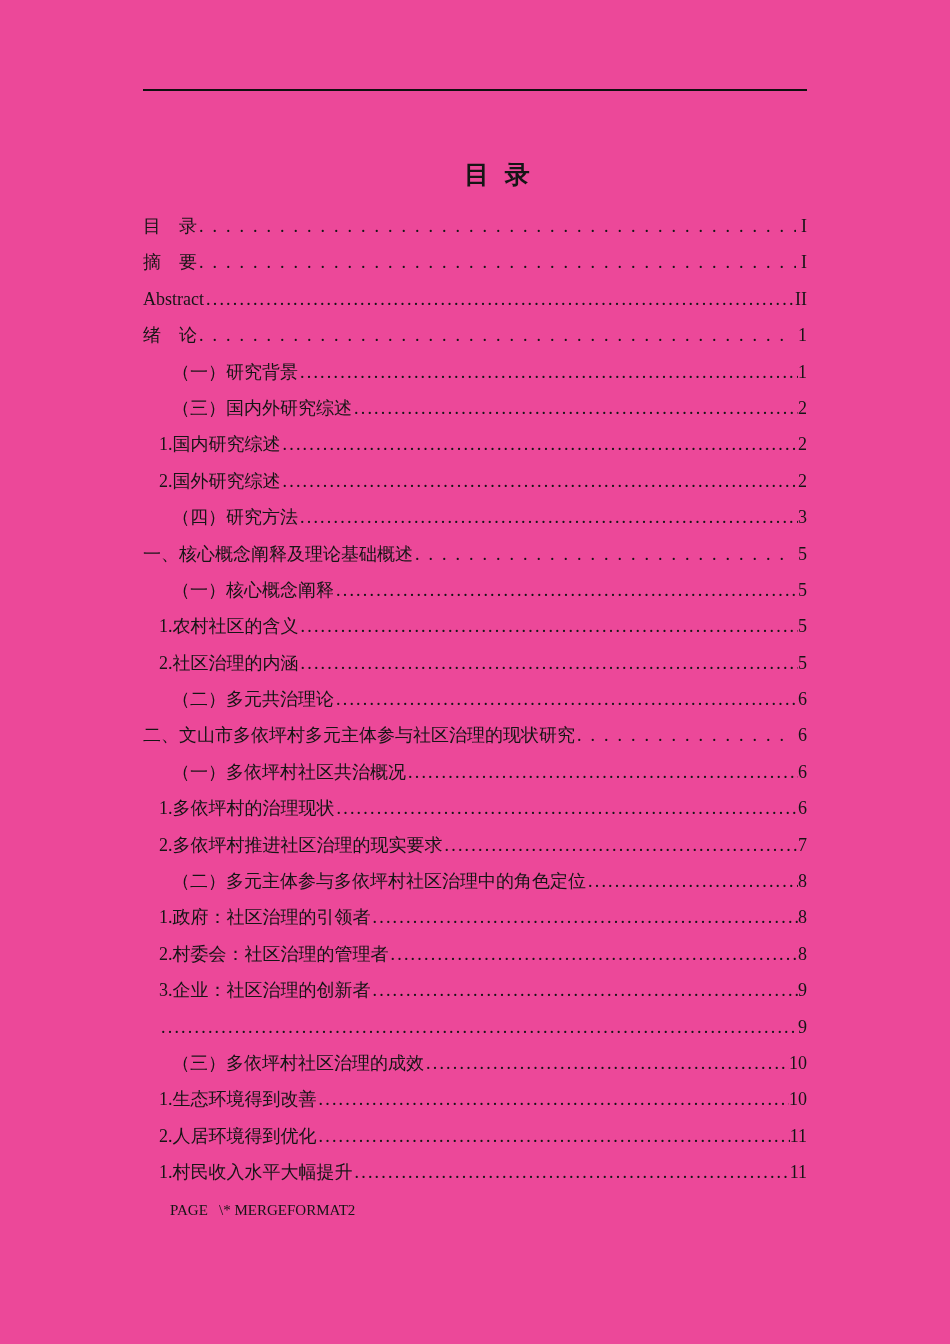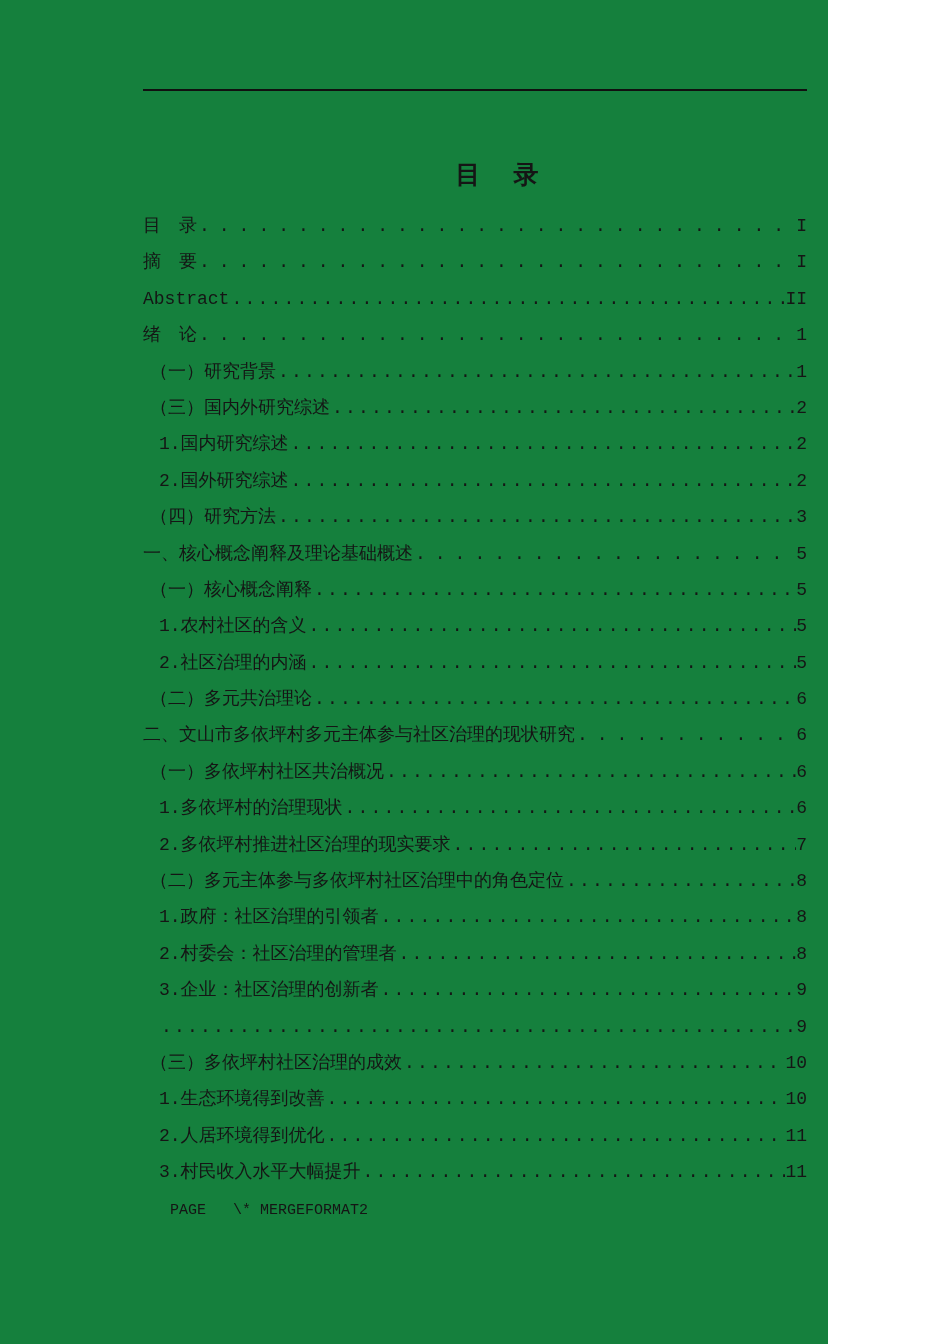--- a/index.html
+++ b/index.html
@@ -2,25 +2,25 @@
 <html><head>
 <meta charset="utf-8">
 <style>
   html, body {
     margin: 0;
     padding: 0;
     background: #ffffff;
   }
   .page {
     position: relative;
-    width: 828px;
+    width: 950px;
     height: 1344px;
-    background: #15803d;
+    background: #ec4899;
     overflow: hidden;
-    font-family: Liberation Mono, monospace;
+    font-family: Liberation Serif, serif;
     color: #151515;
   }
   .header-rule {
     position: absolute;
     left: 143px;
     top: 89px;
     width: 664px;
     height: 2.2px;
     background: #101010;
   }
@@ -43,21 +43,21 @@
     width: 664px;
   }
   .toc-row {
     display: flex;
     align-items: baseline;
     height: 36.4px;
     line-height: 36.4px;
     font-size: 18px;
     cursor: pointer;
   }
-  .toc-row.lvl1 { padding-left: 7px; }
+  .toc-row.lvl1 { padding-left: 7px; margin-left: 22px; }
   .toc-row.lvl2 { padding-left: 16px; }
   .toc-label {
     flex: 0 0 auto;
     white-space: pre;
   }
   .toc-dots {
     flex: 1 1 auto;
     overflow: hidden;
     white-space: nowrap;
     margin-left: 2px;
@@ -214,19 +214,19 @@
         <span class="toc-label">1.生态环境得到改善</span>
         <span class="toc-dots">............................................................................................................................................................................................................................................................................................................</span>
         <span class="toc-page">10</span>
       </div>
       <div class="toc-row lvl2 dense">
         <span class="toc-label">2.人居环境得到优化</span>
         <span class="toc-dots">............................................................................................................................................................................................................................................................................................................</span>
         <span class="toc-page">11</span>
       </div>
       <div class="toc-row lvl2 dense">
-        <span class="toc-label">3.村民收入水平大幅提升</span>
+        <span class="toc-label">1.村民收入水平大幅提升</span>
         <span class="toc-dots">............................................................................................................................................................................................................................................................................................................</span>
         <span class="toc-page">11</span>
       </div>
     </div>
   <div class="doc-footer">PAGE   \* MERGEFORMAT2</div>
 </div>
 
 </body></html>

